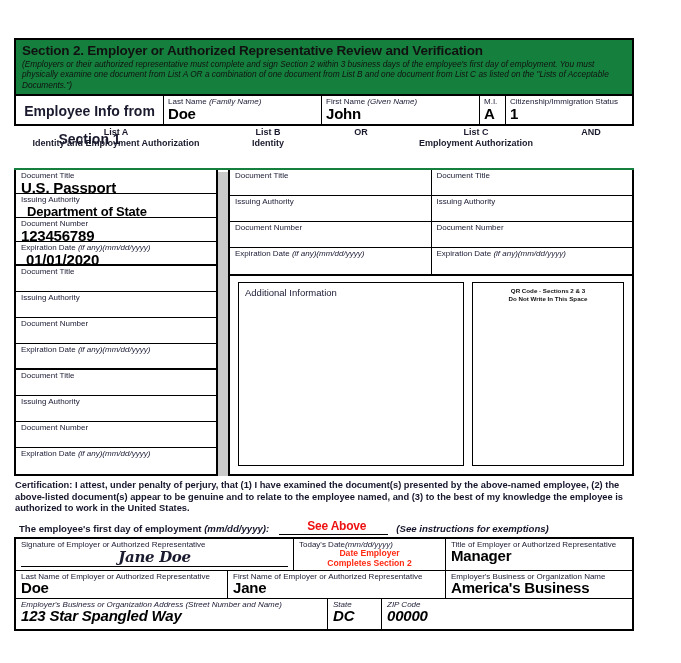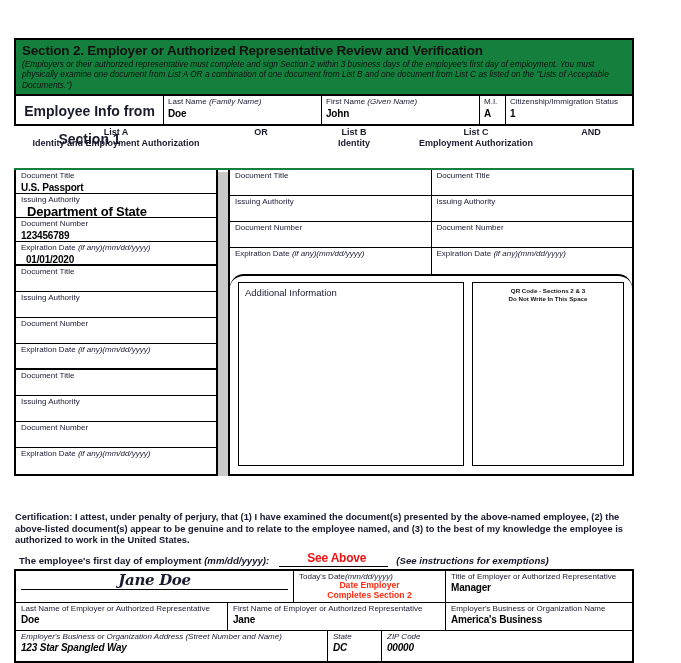--- a/index.html
+++ b/index.html
@@ -57,21 +57,21 @@
     font-size: 14px; font-weight: bold; line-height: 28px; text-align: center;
   }
   .fld-label {
     font-size: 8px;
     line-height: 9.5px;
     color: #21213a;
     white-space: nowrap;
   }
   .fld-label i { font-style: italic; }
   .fld-value {
-    font-size: 10px;
+    font-size: 15px;
     font-weight: bold;
     line-height: 14px;
     letter-spacing: -0.2px;
     color: #000;
   }
 
   
   .list-hdr {
     display: flex;
     height: 42px;
@@ -120,21 +120,20 @@
   .fcell.grp-end { border-bottom: 2.5px solid #000; }
   .fcell.last { border-bottom: none; }
 
   
   .addl-wrap {
     flex: 1;
     display: flex;
     padding: 6px 8px 8px 8px;
     gap: 8px;
     border-top: 2.5px solid #000;
-    border-radius: 14px;
   }
   .addl-box {
     flex: 1;
     border: 1.3px solid #000;
     padding: 4px 6px;
     font-size: 9.5px;
     color: #21213a;
   }
   .qr-box {
     width: 152px;
@@ -142,26 +141,25 @@
     text-align: center;
     padding-top: 4px;
     font-size: 6.2px;
     line-height: 7.6px;
     font-weight: bold;
     color: #111;
   }
 
   
   .cert {
-    padding: 12px 1px 2px 1px;
+    padding: 4px 1px 2px 1px;
     font-size: 9.3px;
     font-weight: bold;
     line-height: 11.6px;
     color: #16162c;
-    margin-top: 24px;
   }
   .cert-line2 {
     margin-top: 6px;
     font-size: 9.6px;
     font-weight: bold;
     display: flex;
     align-items: flex-end;
     gap: 0px;
     padding-left: 4px;
   }
@@ -243,26 +241,26 @@
       <div class="fld-label">Citizenship/Immigration Status</div>
       <div class="fld-value">1</div>
     </div>
   </div>
 
   <div class="list-hdr">
     <div style="width:204px">
       <span class="lh-t">List A</span>
       <span class="lh-s">Identity and Employment Authorization</span>
     </div>
-    <div style="width:86px">
-      <span class="lh-t">OR</span>
-    </div>
     <div style="width:100px">
       <span class="lh-t">List B</span>
       <span class="lh-s">Identity</span>
+    </div>
+    <div style="width:86px">
+      <span class="lh-t">OR</span>
     </div>
     <div style="flex:1">
       <span class="lh-t">List C</span>
       <span class="lh-s">Employment Authorization</span>
     </div>
     <div style="width:86px">
       <span class="lh-t">AND</span>
     </div>
   </div>
 
@@ -387,20 +385,21 @@
       <span><span>The employee's first day of employment </span><i>(mm/dd/yyyy):</i></span>
       <span class="see-above">See Above</span>
       <span class="exempt">(See instructions for exemptions)</span>
     </div>
   </div>
 
   <div class="sig-block">
 
     <div class="sig-row r1">
       <div class="sig-cell" style="width:278px">
+        <div class="fld-label">Signature of Employer or Authorized Representative</div>
         <div class="signature">Jane Doe</div>
       </div>
       <div class="sig-cell" style="width:152px">
         <div class="fld-label"><span>Today's Date</span><i>(mm/dd/yyyy)</i></div>
         <div class="red-note">
           <span class="l1">Date Employer</span>
           <span class="l2">Completes Section 2</span>
         </div>
       </div>
       <div class="sig-cell" style="flex:1">

